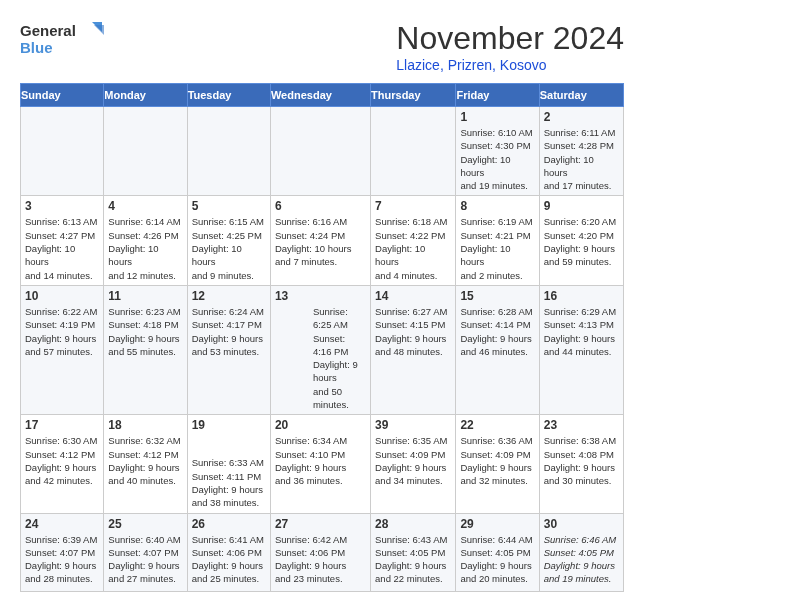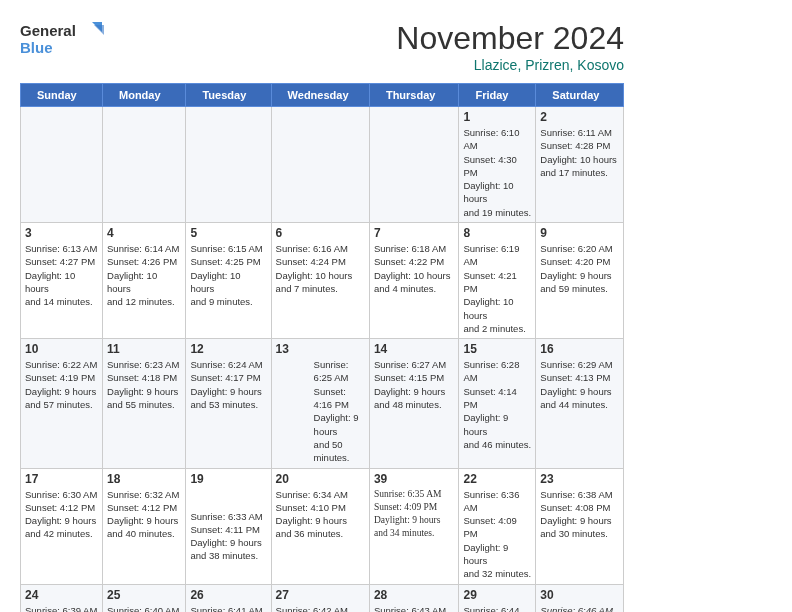--- a/index.html
+++ b/index.html
@@ -20,40 +20,39 @@
       justify-content: space-between;
       align-items: flex-start;
       margin-bottom: 10px;
     }
     .logo {
       display: flex;
       align-items: center;
       gap: 4px;
     }
     .title-block {
-      text-align: right;
     }
     .month-title {
       font-size: 32px;
       font-weight: normal;
       color: #333;
     }
     .subtitle {
       font-size: 14px;
-      color: #0f766e;
+      color: #1d4ed8;
     }
     .calendar {
       width: 100%;
       border-collapse: collapse;
       font-size: 10px;
     }
     .calendar thead tr th {
       background-color: #3a6bba;
       color: #fff;
-      padding: 5px 16px;
+      padding: 5px 0;
       text-align: left;
       font-size: 11px;
       border: 1px solid #5a8bda;
       margin-top: 23px;
     }
     .calendar tbody tr td {
       border: 1px solid #ccc;
       vertical-align: top;
       padding: 3px 4px;
       height: 78px;
@@ -262,21 +261,21 @@
           </td>
           <td>
             <span class="day-num">20</span>
             <div class="day-detail" style="white-space: pre-line;">Sunrise: 6:34 AM
 Sunset: 4:10 PM
 Daylight: 9 hours
 and 36 minutes.</div>
           </td>
           <td>
             <span class="day-num">39</span>
-            <div class="day-detail" style="white-space: pre-line; font-family: Liberation Serif, serif;">Sunrise: 6:35 AM
+            <div class="day-detail" style="white-space: pre-line;">Sunrise: 6:35 AM
 Sunset: 4:09 PM
 Daylight: 9 hours
 and 34 minutes.</div>
           </td>
           <td>
             <span class="day-num">22</span>
             <div class="day-detail" style="white-space: pre-line;">Sunrise: 6:36 AM
 Sunset: 4:09 PM
 Daylight: 9 hours
 and 32 minutes.</div>

